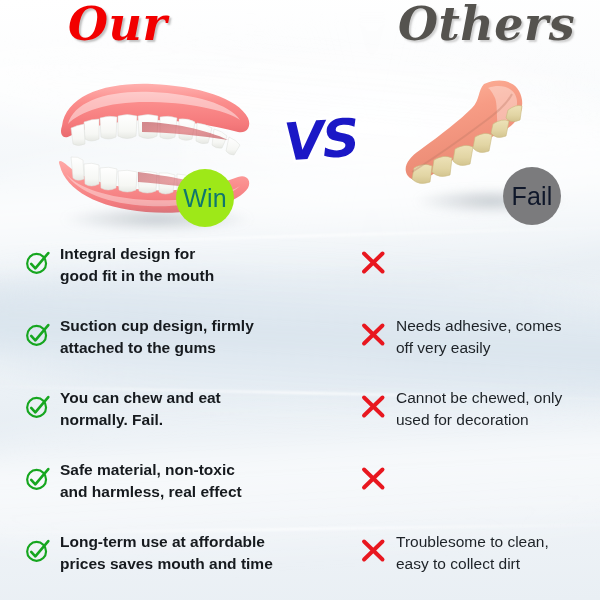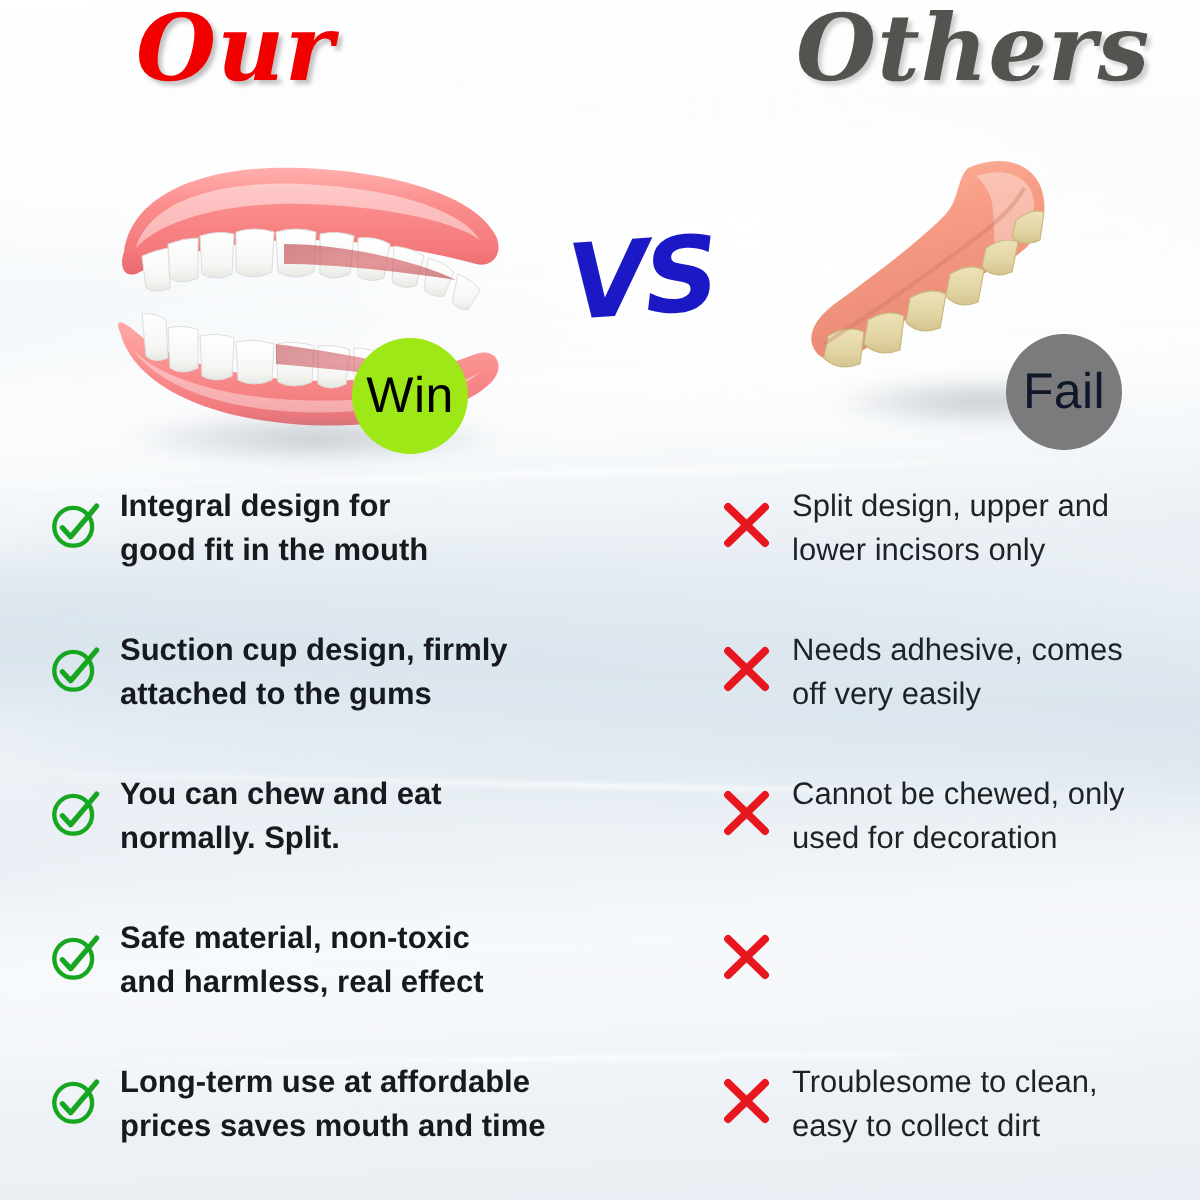--- a/index.html
+++ b/index.html
@@ -162,21 +162,21 @@
     font-family: "Liberation Sans", sans-serif;
     font-size: 25px;
     letter-spacing: .2px;
   }
   #badge-win {
     left: 176px;
     top: 169px;
     width: 58px;
     height: 58px;
     background: #9ee818;
-    color: #000000;
+    color: #0f766e;
     text-align: center;
   }
   #badge-fail {
     left: 503px;
     top: 167px;
     width: 58px;
     height: 58px;
     background: #7b7b7d;
     color: #0f172a;
   }
@@ -361,22 +361,20 @@
         <span class="txt">Integral design for
 good fit in the mouth</span>
       </div>
       <div class="cell cell-con">
         <span class="mark">
           <svg viewBox="0 0 30 30">
               <path d="M4.5 5 L25 25" stroke="#e8171f" stroke-width="4.4" stroke-linecap="round"></path>
               <path d="M25 5 L4.5 25" stroke="#e8171f" stroke-width="4.4" stroke-linecap="round"></path>
             </svg>
         </span>
-        <span class="txt">Split design, upper and
-lower incisors only</span>
       </div>
     </div>
 
     <div class="row">
       <div class="cell cell-con">
         <span class="mark">
           <svg viewBox="0 0 30 30">
               <path d="M4.5 5 L25 25" stroke="#e8171f" stroke-width="4.4" stroke-linecap="round"></path>
               <path d="M25 5 L4.5 25" stroke="#e8171f" stroke-width="4.4" stroke-linecap="round"></path>
             </svg>
@@ -398,21 +396,21 @@
 
     <div class="row">
       <div class="cell cell-pro">
         <span class="mark">
           <svg viewBox="0 0 30 30">
               <circle cx="14" cy="16" r="10.5" fill="none" stroke="#16a61f" stroke-width="2.4"></circle>
               <path d="M8 16.5 l4.6 5 L27 4.5" fill="none" stroke="#16a61f" stroke-width="2.9" stroke-linecap="round" stroke-linejoin="round"></path>
             </svg>
         </span>
         <span class="txt">You can chew and eat
-normally. Split.</span>
+normally. Fail.</span>
       </div>
       <div class="cell cell-con">
         <span class="mark">
           <svg viewBox="0 0 30 30">
               <path d="M4.5 5 L25 25" stroke="#e8171f" stroke-width="4.4" stroke-linecap="round"></path>
               <path d="M25 5 L4.5 25" stroke="#e8171f" stroke-width="4.4" stroke-linecap="round"></path>
             </svg>
         </span>
         <span class="txt">Cannot be chewed, only
 used for decoration</span>

